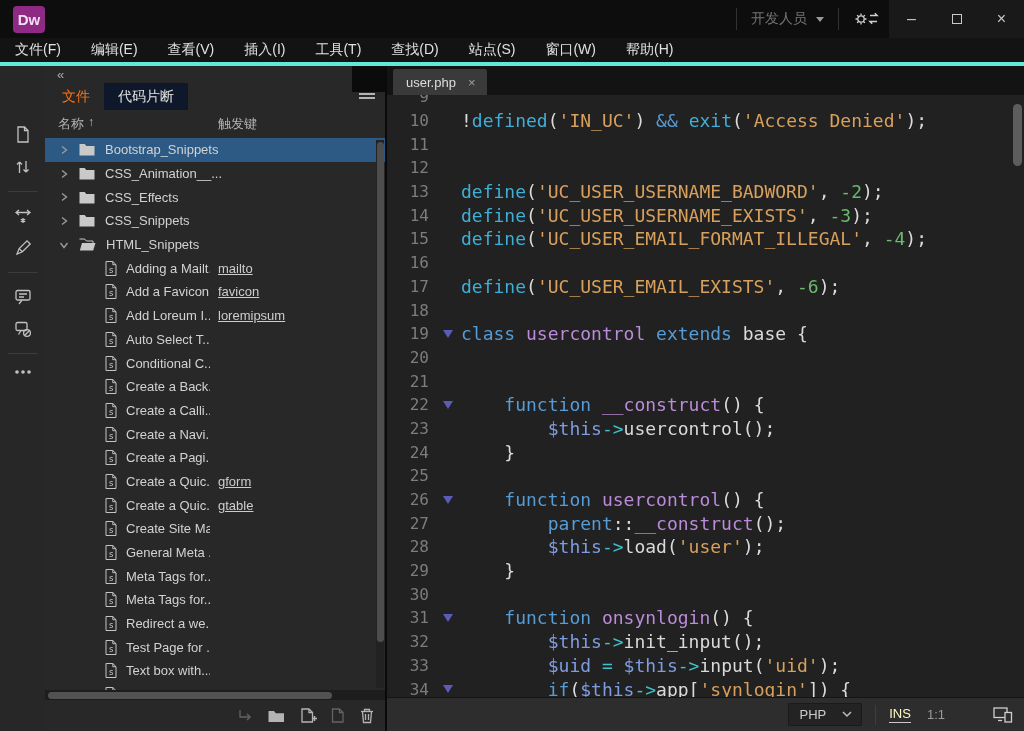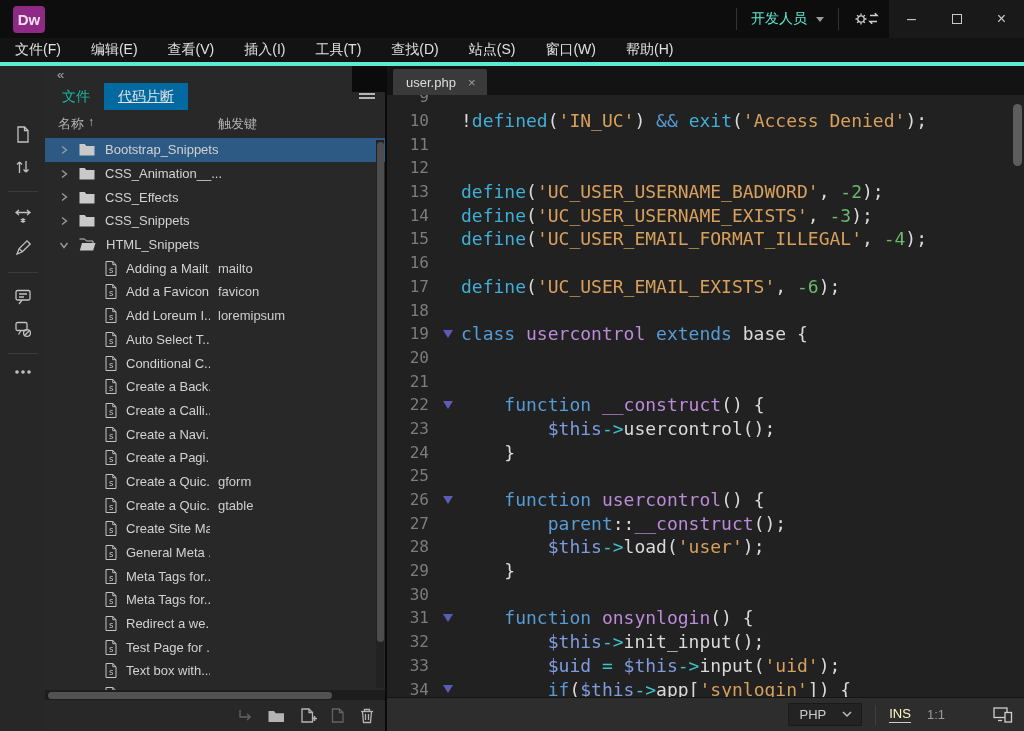--- a/index.html
+++ b/index.html
@@ -11,58 +11,58 @@
   }
   
   .titlebar { position:absolute; left:0; top:0; width:1024px; height:38px; background:#0d0d0d; }
   .dw-logo {
     position:absolute; left:13px; top:6px; width:32px; height:27px; border-radius:4px;
     background:var(--logo-bg,#8E2A84); color:#F4DFF2; font-weight:bold; font-size:15px;
     display:flex; align-items:center; justify-content:center; letter-spacing:0;
   }
   .tb-right { position:absolute; right:0; top:0; height:38px; display:flex; align-items:center; }
   .tsep { width:1px; height:22px; background:#333; margin:0 14px; }
-  .workspace { display:flex; align-items:center; gap:9px; color:#5eead4; font-size:14px; cursor:default; }
+  .workspace { display:flex; align-items:center; gap:9px; color:#737373; font-size:14px; cursor:default; }
   .caret-down { width:0; height:0; border-left:4px solid transparent; border-right:4px solid transparent; border-top:5px solid #9a9a9a; }
   .sync-wrap { color:#cfcfcf; display:flex; align-items:center; margin-right:10px; }
   .win-controls { display:flex; height:38px; align-items:stretch; background:#191919; }
   .win-btn { width:45px; display:flex; align-items:center; justify-content:center; color:#c9c9c9; font-size:16px; }
   .max-box { width:10px; height:10px; border:1px solid #c9c9c9; display:inline-block; }
   
   .menubar { position:absolute; left:0; top:38px; width:1024px; height:28px; background:#131313;
     display:flex; align-items:center; padding-left:15px; gap:30px; border-bottom:4px solid #5eead4; }
   .menu-item { color:#e0e0e0; font-size:14px; white-space:nowrap; }
   
   .toolstrip { position:absolute; left:0; top:66px; width:45px; height:665px; background:#272727;
     display:flex; flex-direction:column; align-items:center; padding-top:52px; }
   .strip-icon { color:#c2c2c2; margin:7px 0; display:flex; }
   .strip-sep { width:30px; height:1px; background:#3b3b3b; margin:8px 0; }
   
   .panel { position:absolute; left:45px; top:66px; width:340px; height:665px; background:#282828; }
   .corner-black { position:absolute; right:0; top:0; width:33px; height:26px; background:#0b0b0b; }
   .collapse-btn { position:absolute; left:12px; top:1px; color:#a8a8a8; font-size:13px; letter-spacing:-2px; }
   .panel-tabs { position:absolute; left:3px; top:17px; height:27px; display:flex; align-items:stretch; }
-  .panel-tab { padding:0 14px; display:flex; align-items:center; font-size:14px; color:#14b8a6; }
-  .panel-tab.active { background:#0369a1; color:#e3e3e3;text-decoration:underline; }
+  .panel-tab { padding:0 14px; display:flex; align-items:center; font-size:14px; color:#f97316; }
+  .panel-tab.active { background:#0f172a; color:#e3e3e3; }
   .hamburger { position:absolute; right:10px; top:22px; width:16px; height:11px;
     border-top:2px solid #b5b5b5; border-bottom:2px solid #b5b5b5; }
   .hamburger::after { content:""; display:block; margin-top:2.5px; height:2px; background:#b5b5b5; }
   .cols { position:absolute; left:0; top:46px; width:340px; height:24px; color:#b2b2b2; font-size:13px; }
   .col-name { position:absolute; left:13px; top:3px; display:flex; gap:4px; }
   .sort-arrow { color:#bdbdbd; font-size:12px; }
   .col-trigger { position:absolute; left:173px; top:3px; }
   .tree { position:absolute; left:0; top:72px; width:340px; height:552px; overflow:hidden; }
   .trow { position:relative; height:23.7px; display:flex; align-items:center; font-size:13px; color:#d2d2d2; }
   .trow.selected { background:var(--selection,#2C5A84); }
   .t-chev { width:12px; margin-left:14px; display:flex; }
   .t-folder { margin-left:8px; display:flex; }
   .t-flabel { margin-left:10px; white-space:nowrap; }
   .t-doc { margin-left:60px; display:flex; }
   .t-slabel { margin-left:9px; white-space:nowrap; max-width:84px; overflow:hidden; }
-  .t-trigger { position:absolute; left:173px; color:#cdcdcd; white-space:nowrap; }
+  .t-trigger { position:absolute; left:173px; text-decoration:underline; color:#cdcdcd; white-space:nowrap; }
   .hscroll { position:absolute; left:0; top:624px; width:340px; height:10px; background:#1d1d1d; }
   .hthumb { position:absolute; left:3px; top:1.5px; width:284px; height:7px; border-radius:3.5px; background:#525252; }
   .tree-vscroll { position:absolute; right:1px; top:74px; width:8px; height:548px; background:#222; }
   .tree-vthumb { position:absolute; left:0.5px; top:2px; width:7px; height:500px; border-radius:3.5px; background:#4d4d4d; }
   .panel-footer { position:absolute; left:0; top:634px; width:340px; height:31px;
     display:flex; align-items:center; justify-content:flex-end; gap:13px; padding-right:10px; }
   .pf-icon { color:#b4b4b4; display:flex; }
   .pf-icon.dim { color:#636363; }
   
   .editor-area { position:absolute; left:385px; top:66px; width:639px; height:665px; background:#212121; border-left:2px solid #0a0a0a; }

